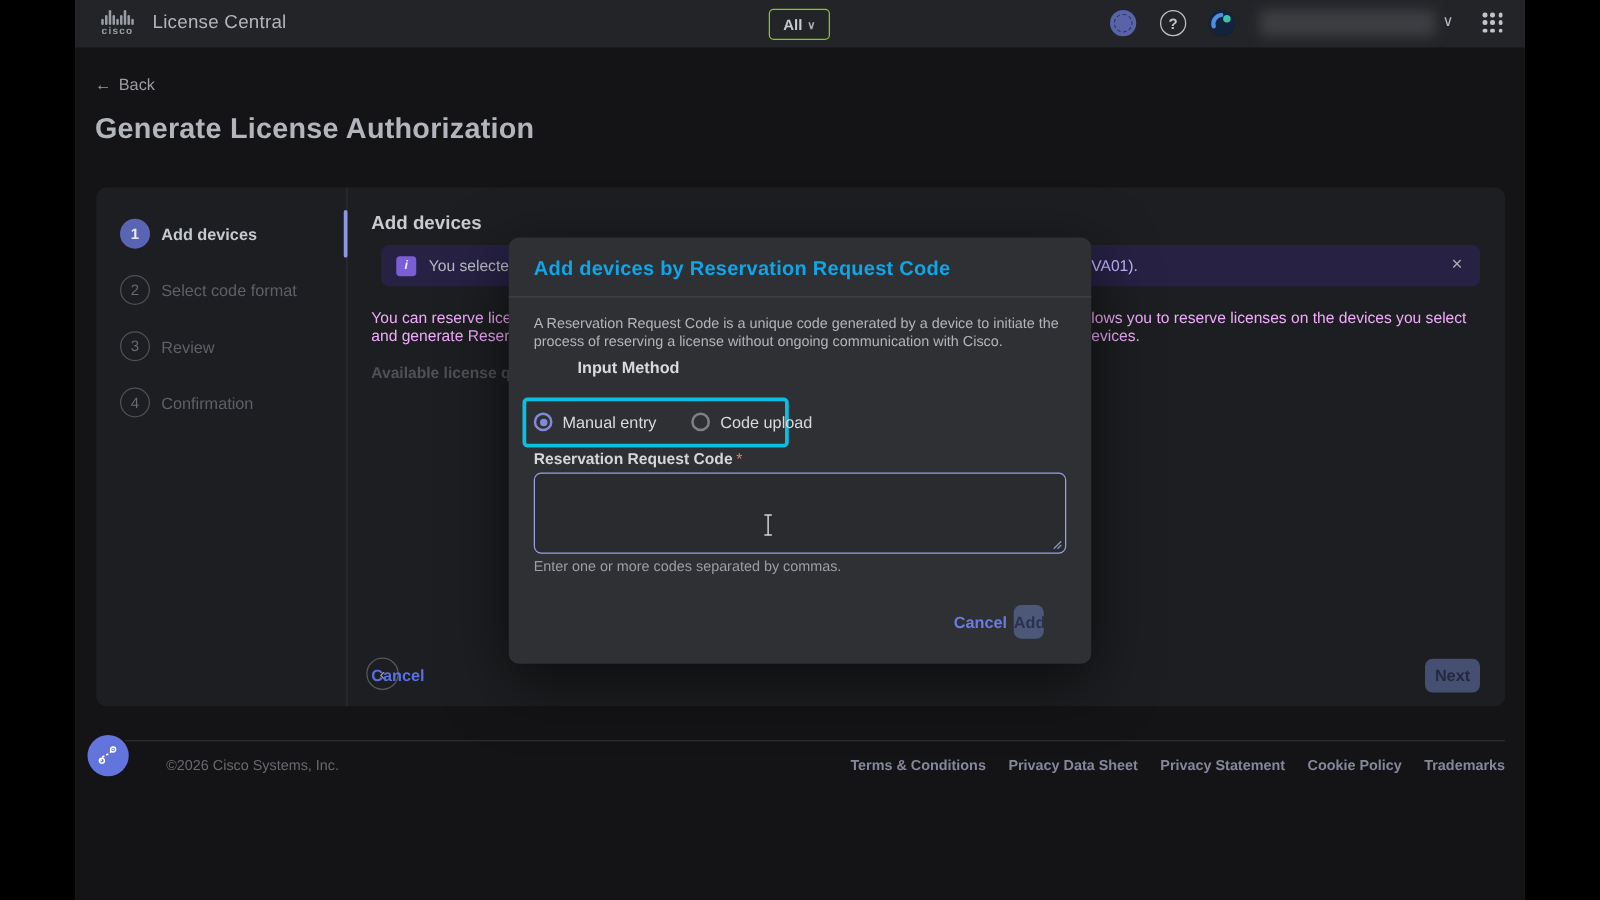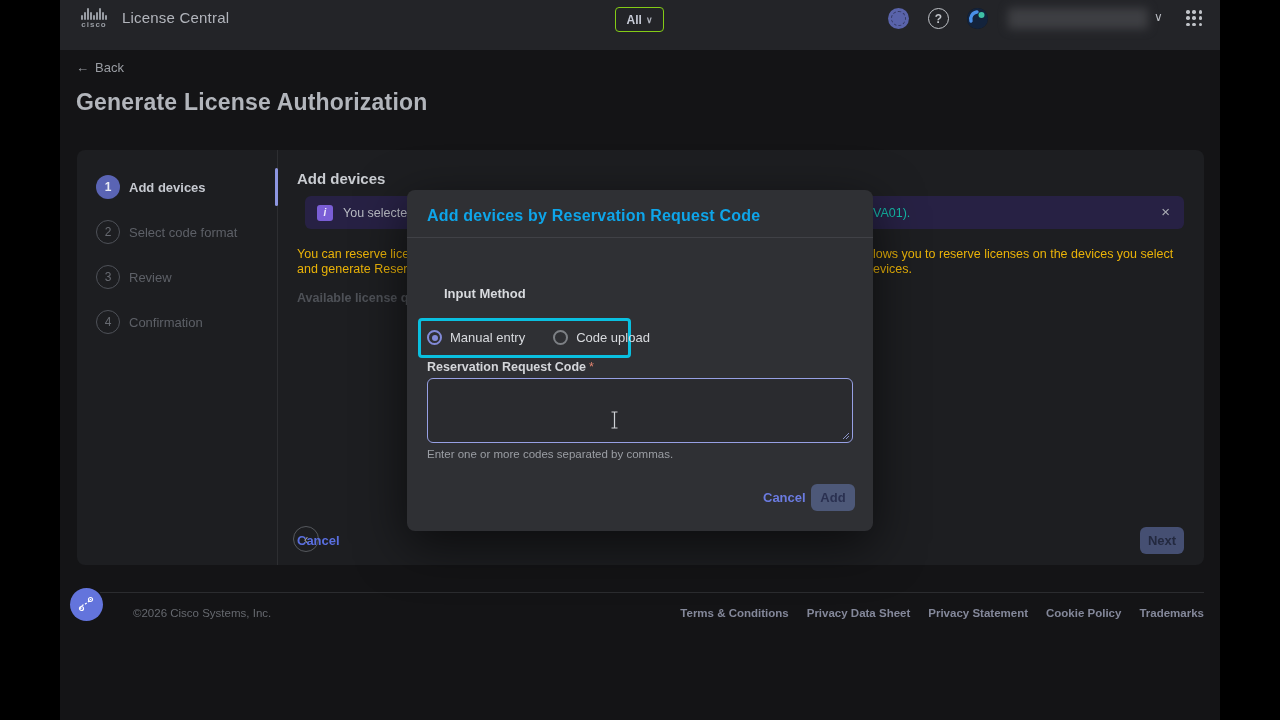--- a/index.html
+++ b/index.html
@@ -2,21 +2,21 @@
 <html><head>
 <meta charset="utf-8">
 <style>
   * { margin:0; padding:0; box-sizing:border-box; }
   html,body { width:1280px; height:720px; background:#000; overflow:hidden;
     font-family:"Liberation Sans", sans-serif; }
   .app { position:absolute; left:60px; top:0; width:1160px; height:720px;
     background:#141416; }
 
   
-  .header { position:absolute; left:0; top:0; width:1160px; height:50px;
+  .header { position:absolute; left:0; top:0; width:1160px; height:38px;
     background:#232428; }
   .logo { position:absolute; left:16px; top:7px; width:36px; height:24px; }
   .logo-bars { display:flex; align-items:flex-end; gap:1px; height:13px; justify-content:center; }
   .logo-bars i { display:block; width:2px; background:#989ca3; border-radius:1px; }
   .logo-word { text-align:center; font-size:8px; font-weight:bold; letter-spacing:1px;
     color:#989ca3; line-height:9px; }
   .brand { position:absolute; left:62px; top:9px; font-size:15px; color:#b2b5bc; letter-spacing:.2px; }
   .allbox { position:absolute; left:555px; top:7px; width:49px; height:25px;
     border:1px solid #84cc16; border-radius:4px; display:flex; align-items:center;
     justify-content:center; gap:4px; color:#c7cbd6; font-size:12px; font-weight:bold; cursor:pointer; }
@@ -65,24 +65,24 @@
     border:1.5px solid #55585d; color:#9ea1a6; font-size:14px; display:flex; align-items:center;
     justify-content:center; cursor:pointer; }
 
   .section-title { position:absolute; left:220px; top:20px; font-size:15px; font-weight:bold; color:#c9ccd1; }
   .banner { position:absolute; left:228px; top:46px; width:879px; height:33px;
     background:#272144; border-radius:6px; display:flex; align-items:center; padding:0 12px; }
   .info-badge { width:16px; height:16px; border-radius:3px; background:#7a5ed6; color:#efeafc;
     font-size:10px; font-weight:bold; font-style:italic; display:flex; align-items:center;
     justify-content:center; flex:0 0 auto; }
   .banner-left { margin-left:10px; font-size:12.5px; color:#b8bbc3; }
-  .banner-right { position:absolute; left:568px; font-size:12.5px; color:#14b8a6; }
+  .banner-right { position:absolute; left:568px; font-size:12.5px; color:#c4b5fd; }
   .banner-close { position:absolute; right:14px; top:7px; color:#a9acb3; font-size:15px; cursor:pointer; }
 
-  .pline { position:absolute; font-size:12.5px; color:#eab308; }
+  .pline { position:absolute; font-size:12.5px; color:#f0abfc; }
   .pavail { position:absolute; font-size:12.5px; font-weight:bold; color:#4e5157; }
 
   .page-cancel { position:absolute; left:220px; top:383px; font-size:13px; font-weight:bold;
     color:#5a6fe0; cursor:pointer; }
   .next-btn { position:absolute; left:1063px; top:377px; width:44px; height:27px;
     background:#454f72; color:#23293f; border:none; border-radius:6px; font-size:13px;
     font-weight:bold; font-family:"Liberation Sans",sans-serif; cursor:default; }
 
   
   .footer-line { position:absolute; left:40px; top:592px; width:1104px; height:1px; background:#2b2c2f; }
@@ -94,42 +94,42 @@
     background:#6374dc; display:flex; align-items:center; justify-content:center; cursor:pointer; }
 
   
   .modal { position:absolute; left:347px; top:190px; width:466px; height:341px;
     background:#2f3034; border-radius:8px; box-shadow:0 14px 50px rgba(0,0,0,.6); z-index:10; }
   .m-title { position:absolute; left:20px; top:17px; font-size:16px; font-weight:bold;
     color:#0ea5e9; letter-spacing:.2px; }
   .m-divider { position:absolute; left:0; top:47px; width:466px; height:1px; background:#404146; }
   .m-desc { position:absolute; left:20px; top:62px; width:426px; font-size:11.5px;
     line-height:15px; color:#b3b5ba; }
-  .m-inputmethod { position:absolute; left:16px; top:96px; font-size:13px; font-weight:bold; color:#d8dade;padding-left:21px; }
+  .m-inputmethod { position:absolute; left:34px; top:96px; font-size:13px; font-weight:bold; color:#d8dade;padding-left:21px; }
   .hlbox { position:absolute; left:11px; top:128px; width:213px; height:40px;
     border:3px solid #0ac0e0; border-radius:4px; }
   .radio-row { position:absolute; left:20px; top:140px; display:flex; gap:28px; align-items:flex-start; }
   .radio { display:flex; align-items:center; gap:8px; cursor:pointer; }
   .rdot { width:15px; height:15px; border-radius:50%; position:relative; }
   .radio.sel .rdot { border:2px solid #828ad8; }
   .radio.sel .rdot::after { content:""; position:absolute; left:2.5px; top:2.5px; width:6px;
     height:6px; border-radius:50%; background:#828ad8; }
   .radio.unsel .rdot { border:2px solid #7d8085; }
   .radio .rlabel { font-size:13px; color:#d8dade; }
   .m-fieldlabel { position:absolute; left:20px; top:170px; font-size:12.5px; font-weight:bold; color:#d4d6da; }
   .m-fieldlabel .req { color:#e0836f; margin-left:3px; font-weight:normal; }
   .m-textarea { position:absolute; left:20px; top:188px; width:426px; height:65px;
     background:#2a2b2f; border:1.5px solid #97a0e4; border-radius:6px; resize:none; outline:none;
     color:#d8dade; font-family:"Liberation Sans",sans-serif; font-size:13px; padding:8px; }
   .resize-grip { position:absolute; left:434px; top:241px; pointer-events:none; }
   .ibeam { position:absolute; left:203px; top:221px; pointer-events:none; }
   .m-helper { position:absolute; left:20px; top:258px; font-size:11.5px; color:#9b9ea4; }
   .m-cancel { position:absolute; left:356px; top:300px; font-size:13px; font-weight:bold;
     color:#6b7be0; cursor:pointer; }
-  .m-add { position:absolute; left:404px; top:294px; width:44px; height:27px;
+  .m-add { position:absolute; left:404px; top:294px; width:24px; height:27px;
     background:#4d5878; color:#2a3050; border:none; border-radius:6px; font-size:13px;
     font-weight:bold; font-family:"Liberation Sans",sans-serif; cursor:default; }
 </style>
 </head>
 <body>
 
 <div class="app">
 
   <div class="header">
     <div class="logo">
@@ -241,20 +241,21 @@
       <path d="M4 14 C 2 10, 9 10, 12 6" fill="none" stroke="#ffffff" stroke-width="1.3" stroke-dasharray="2 1.6"></path>
       <circle cx="4.5" cy="13.5" r="2" fill="none" stroke="#ffffff" stroke-width="1.2"></circle>
       <circle cx="13.5" cy="4.5" r="2" fill="none" stroke="#ffffff" stroke-width="1.2"></circle>
       <circle cx="13.5" cy="4.5" r="0.7" fill="#ffffff"></circle>
     </svg>
   </div>
 
   <div class="modal">
     <div class="m-title">Add devices by Reservation Request Code</div>
     <div class="m-divider"></div>
+    <div class="m-desc">A Reservation Request Code is a unique code generated by a device to initiate the process of reserving a license without ongoing communication with Cisco.</div>
     <div class="m-inputmethod">Input Method</div>
 
     <div class="hlbox"></div>
     <div class="radio-row">
       <label class="radio sel">
         <span class="rdot"></span>
         <span class="rlabel">Manual entry</span>
       </label>
       <label class="radio unsel">
         <span class="rdot"></span>

